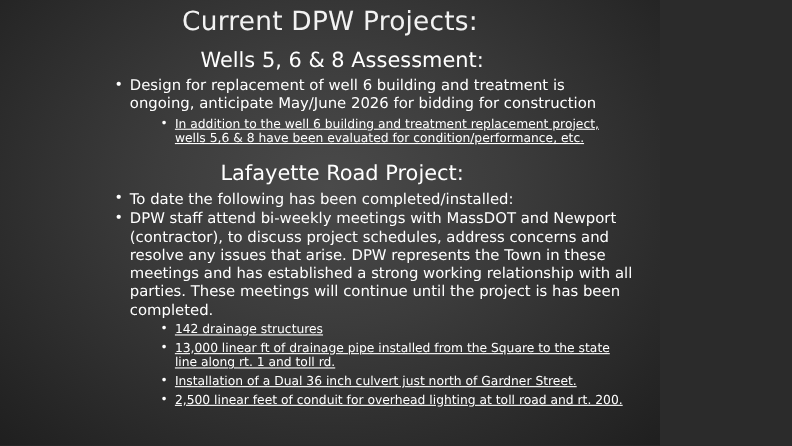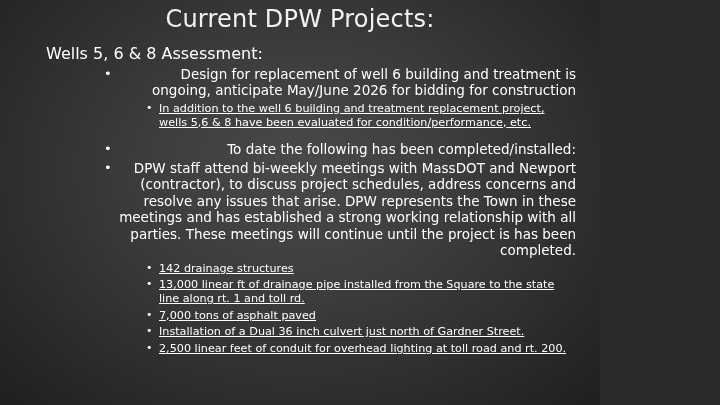--- a/index.html
+++ b/index.html
@@ -30,35 +30,35 @@
     padding-top: 6px;
     line-height: 1.15;
   }
   .body {
     position: absolute;
     left: 46px;
     top: 40px;
     right: 24px;
   }
   .lvl1 {
-    font-size: 16px;
+    font-size: 19px;
     color: #ffffff;
     margin-top: 4px;
     margin-bottom: 1px;
     line-height: 1.25;
+    text-align: center;
   }
   .lvl2 {
     position: relative;
     font-size: 13.5px;
     margin-left: 58px;
     padding-left: 14px;
     line-height: 1.22;
     margin-top: 2px;
     color: #ffffff;
-    text-align: right;
   }
   .lvl2::before {
     content: "\2022";
     position: absolute;
     left: 0;
     top: 0;
     font-size: 13px;
   }
   .lvl3 {
     position: relative;
@@ -87,22 +87,22 @@
   <div class="title">Current DPW Projects:</div>
 
   <div class="body">
 
     <div class="lvl1">Wells 5, 6 &amp; 8 Assessment:</div>
     <div class="lvl2">Design for replacement of well 6 building and treatment is ongoing, anticipate May/June 2026 for bidding for construction</div>
     <div class="lvl3">In addition to the well 6 building and treatment replacement project, wells 5,6 &amp; 8 have been evaluated for condition/performance, etc.</div>
 
     <div class="gap-md"></div>
 
+    <div class="lvl1">Lafayette Road Project:</div>
     <div class="lvl2">To date the following has been completed/installed:</div>
     <div class="lvl2">DPW staff attend bi-weekly meetings with MassDOT and Newport (contractor), to discuss project schedules, address concerns and resolve any issues that arise. DPW represents the Town in these meetings and has established a strong working relationship with all parties. These meetings will continue until the project is has been completed.</div>
     <div class="lvl3">142 drainage structures</div>
     <div class="lvl3">13,000 linear ft of drainage pipe installed from the Square to the state line along rt. 1 and toll rd.</div>
-    <div class="lvl3">7,000 tons of asphalt paved</div>
     <div class="lvl3">Installation of a Dual 36 inch culvert just north of Gardner Street.</div>
     <div class="lvl3">2,500 linear feet of conduit for overhead lighting at toll road and rt. 200.</div>
 
   </div>
 </div>
 
 </body></html>

